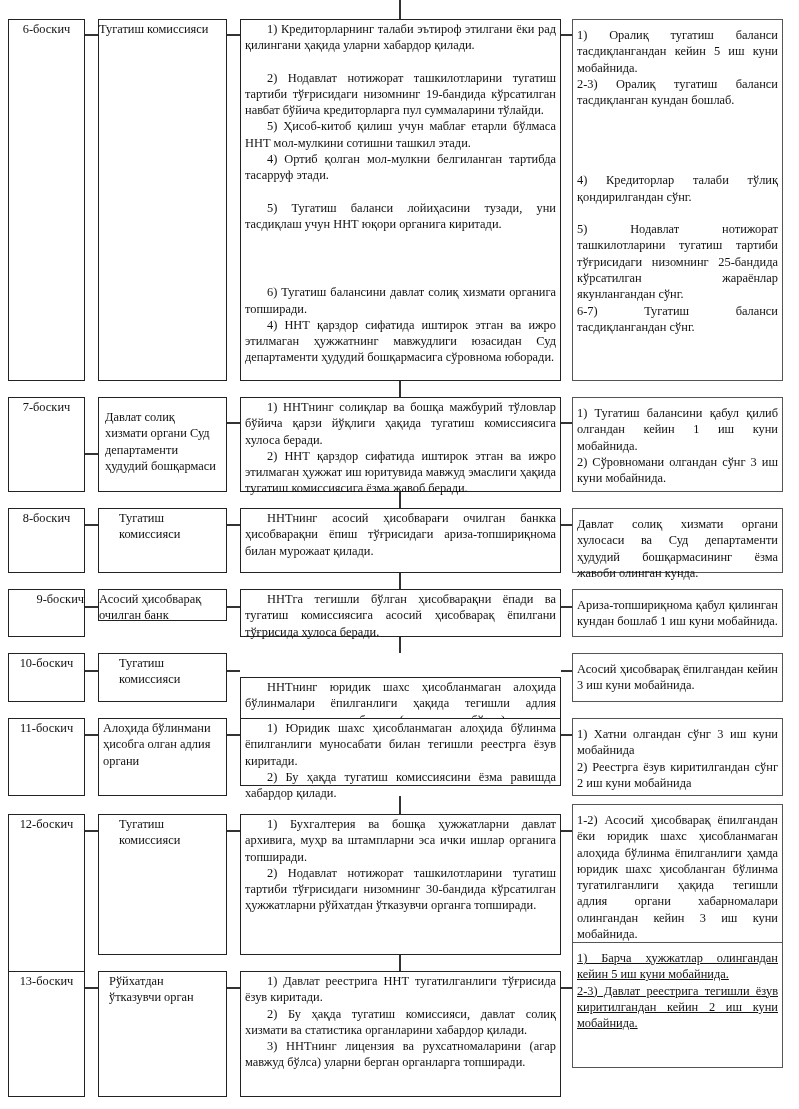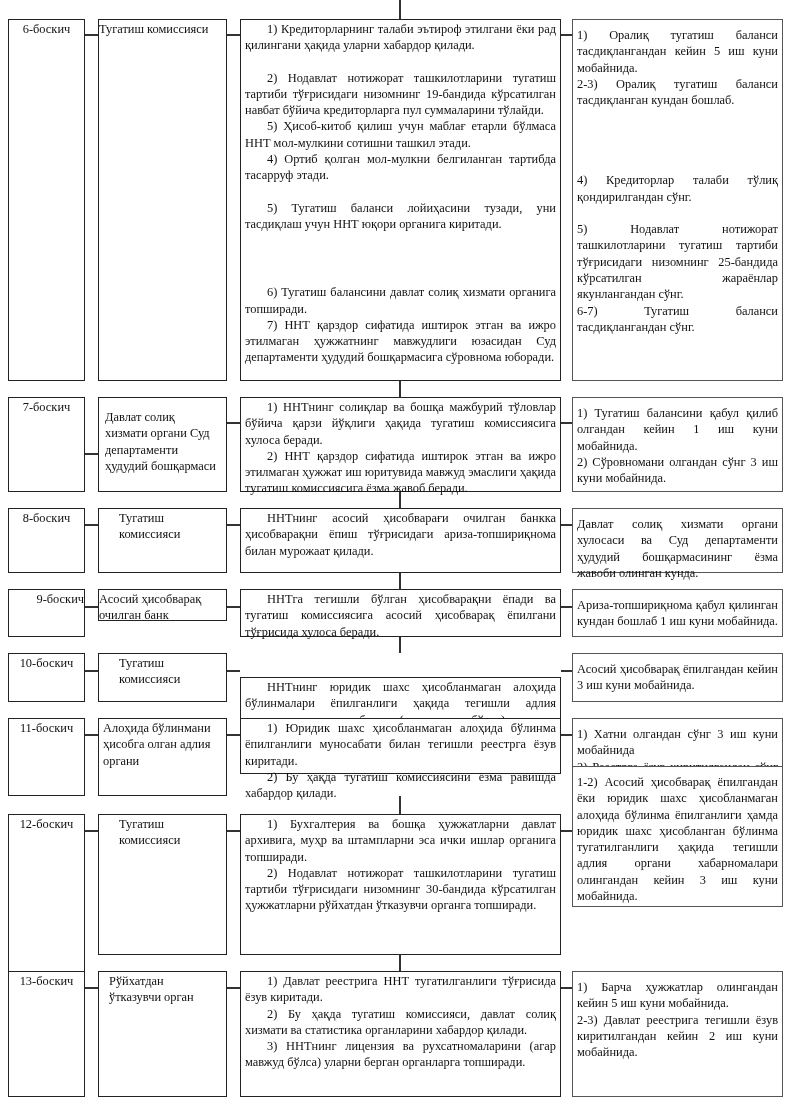--- a/index.html
+++ b/index.html
@@ -36,21 +36,21 @@
 <div class="box c3" style="top:19px;height:362px;">
   <p>1) Кредиторларнинг талаби эътироф этилгани ёки рад қилингани ҳақида уларни хабардор қилади.</p>
   <p style="height:16px;"></p>
   <p>2) Нодавлат нотижорат ташкилотларини тугатиш тартиби тўғрисидаги низомнинг 19-бандида кўрсатилган навбат бўйича кредиторларга пул суммаларини тўлайди.</p>
   <p>5) Ҳисоб-китоб қилиш учун маблағ етарли бўлмаса ННТ мол-мулкини сотишни ташкил этади.</p>
   <p>4) Ортиб қолган мол-мулкни белгиланган тартибда тасарруф этади.</p>
   <p style="height:16px;"></p>
   <p>5) Тугатиш баланси лойиҳасини тузади, уни тасдиқлаш учун ННТ юқори органига киритади.</p>
   <p style="height:52px;"></p>
   <p>6) Тугатиш балансини давлат солиқ хизмати органига топширади.</p>
-  <p>7) ННТ қарздор сифатида иштирок этган ва ижро этилмаган ҳужжатнинг мавжудлиги юзасидан Суд департаменти ҳудудий бошқармасига сўровнома юборади.</p>
+  <p>4) ННТ қарздор сифатида иштирок этган ва ижро этилмаган ҳужжатнинг мавжудлиги юзасидан Суд департаменти ҳудудий бошқармасига сўровнома юборади.</p>
 </div>
 <div class="hline" style="left:561px;top:34px;width:11px;"></div>
 <div class="box c4" style="top:19px;height:362px;">
   <p>1) Оралиқ тугатиш баланси тасдиқлангандан кейин 5 иш куни мобайнида.</p>
   <p>2-3) Оралиқ тугатиш баланси тасдиқланган кундан бошлаб.</p>
   <p style="height:64px;"></p>
   <p>4) Кредиторлар талаби тўлиқ қондирилгандан сўнг.</p>
   <p style="height:16px;"></p>
   <p>5) Нодавлат нотижорат ташкилотларини тугатиш тартиби тўғрисидаги низомнинг 25-бандида кўрсатилган жараёнлар якунлангандан сўнг.</p>
   <p>6-7) Тугатиш баланси тасдиқлангандан сўнг.</p>
@@ -103,49 +103,49 @@
 </div>
 <div class="hline" style="left:561px;top:670px;width:11px;"></div>
 <div class="box c4" style="top:653px;height:49px;">
   <p>Асосий ҳисобварақ ёпилгандан кейин 3 иш куни мобайнида.</p>
 </div>
 
 <div class="box c1" style="top:718px;height:78px;">11-боскич</div>
 <div class="hline" style="left:85px;top:734px;width:13px;"></div>
 <div class="box c2" style="top:718px;height:78px;padding:1px 4px 0;">Алоҳида бўлинмани ҳисобга олган адлия органи</div>
 <div class="hline" style="left:227px;top:734px;width:13px;"></div>
-<div class="box c3" style="top:718px;height:56px;">
+<div class="box c3" style="top:718px;height:68px;">
   <p>1) Юридик шахс ҳисобланмаган алоҳида бўлинма ёпилганлиги муносабати билан тегишли реестрга ёзув киритади.</p>
   <p>2) Бу ҳақда тугатиш комиссиясини ёзма равишда хабардор қилади.</p>
 </div>
 <div class="hline" style="left:561px;top:734px;width:11px;"></div>
 <div class="box c4" style="top:718px;height:78px;">
   <p>1) Хатни олгандан сўнг 3 иш куни мобайнида</p>
   <p>2) Реестрга ёзув киритилгандан сўнг 2 иш куни мобайнида</p>
 </div>
 
 <div class="box c1" style="top:814px;height:183px;">12-боскич</div>
 <div class="hline" style="left:85px;top:830px;width:13px;"></div>
 <div class="box c2" style="top:814px;height:141px;padding:1px 20px 0;">Тугатиш комиссияси</div>
 <div class="hline" style="left:227px;top:830px;width:13px;"></div>
 <div class="box c3" style="top:814px;height:141px;">
   <p>1) Бухгалтерия ва бошқа ҳужжатларни давлат архивига, муҳр ва штампларни эса ички ишлар органига топширади.</p>
   <p>2) Нодавлат нотижорат ташкилотларини тугатиш тартиби тўғрисидаги низомнинг 30-бандида кўрсатилган ҳужжатларни рўйхатдан ўтказувчи органга топширади.</p>
 </div>
 <div class="hline" style="left:561px;top:830px;width:11px;"></div>
-<div class="box c4" style="top:766px;height:141px;">
+<div class="box c4" style="top:804px;height:141px;">
   <p>1-2) Асосий ҳисобварақ ёпилгандан ёки юридик шахс ҳисобланмаган алоҳида бўлинма ёпилганлиги ҳамда юридик шахс ҳисобланган бўлинма тугатилганлиги ҳақида тегишли адлия органи хабарномалари олингандан кейин 3 иш куни мобайнида.</p>
 </div>
 
 <div class="box c1" style="top:971px;height:126px;">13-боскич</div>
 <div class="hline" style="left:85px;top:987px;width:13px;"></div>
 <div class="box c2" style="top:971px;height:126px;padding:1px 10px 0;">Рўйхатдан ўтказувчи орган</div>
 <div class="hline" style="left:227px;top:987px;width:13px;"></div>
 <div class="box c3" style="top:971px;height:126px;">
   <p>1) Давлат реестрига ННТ тугатилганлиги тўғрисида ёзув киритади.</p>
   <p>2) Бу ҳақда тугатиш комиссияси, давлат солиқ хизмати ва статистика органларини хабардор қилади.</p>
   <p>3) ННТнинг лицензия ва рухсатномаларини (агар мавжуд бўлса) уларни берган органларга топширади.</p>
 </div>
 <div class="hline" style="left:561px;top:987px;width:11px;"></div>
-<div class="box c4" style="top:971px;height:126px;">
+<div class="box c4" style="top:942px;height:126px;text-decoration:underline;">
   <p>1) Барча ҳужжатлар олингандан кейин 5 иш куни мобайнида.</p>
   <p>2-3) Давлат реестрига тегишли ёзув киритилгандан кейин 2 иш куни мобайнида.</p>
 </div>
 
 </body></html>

